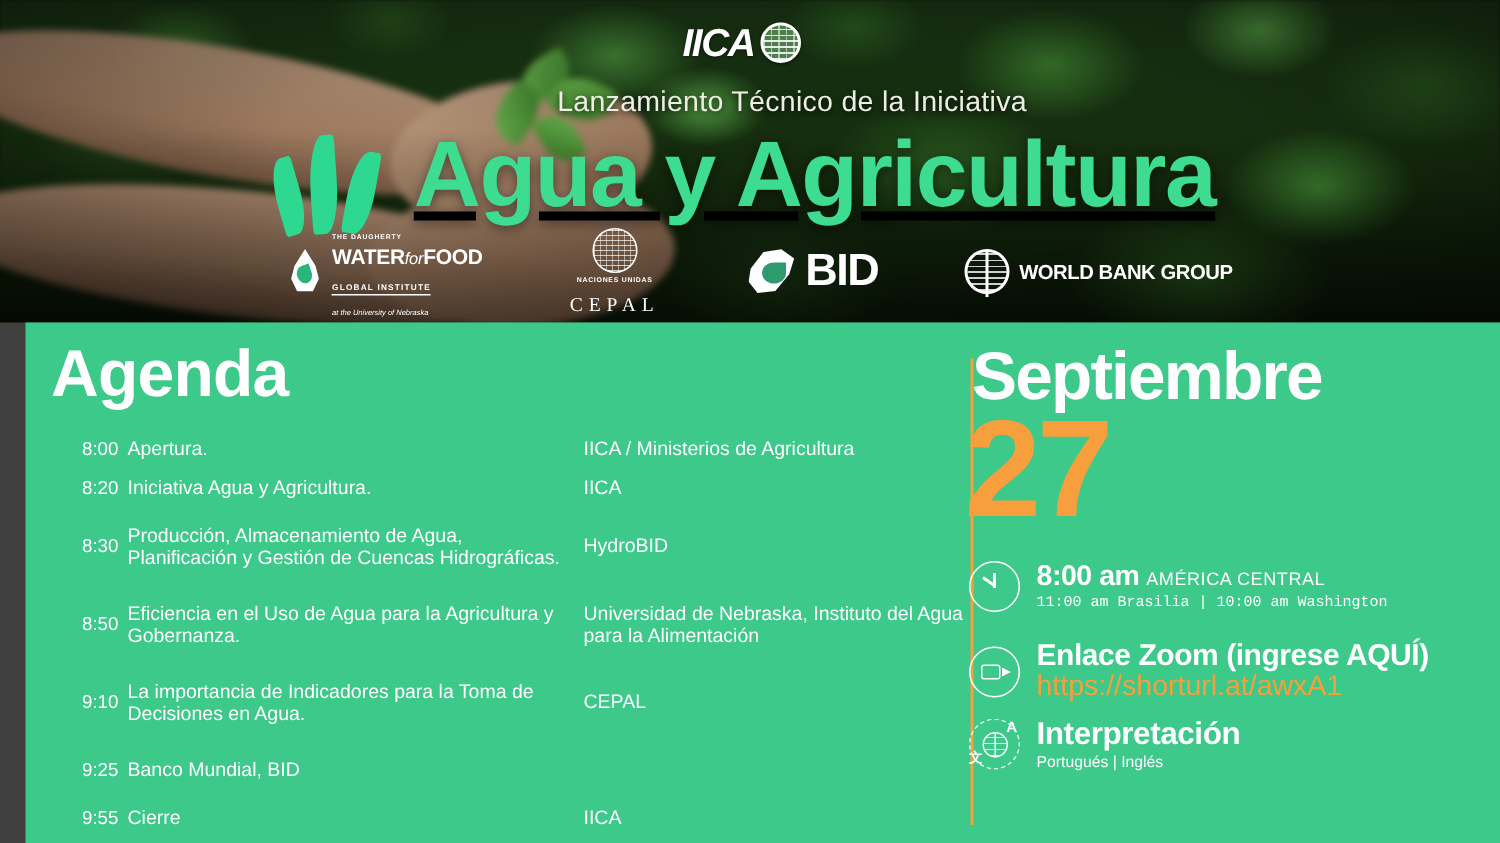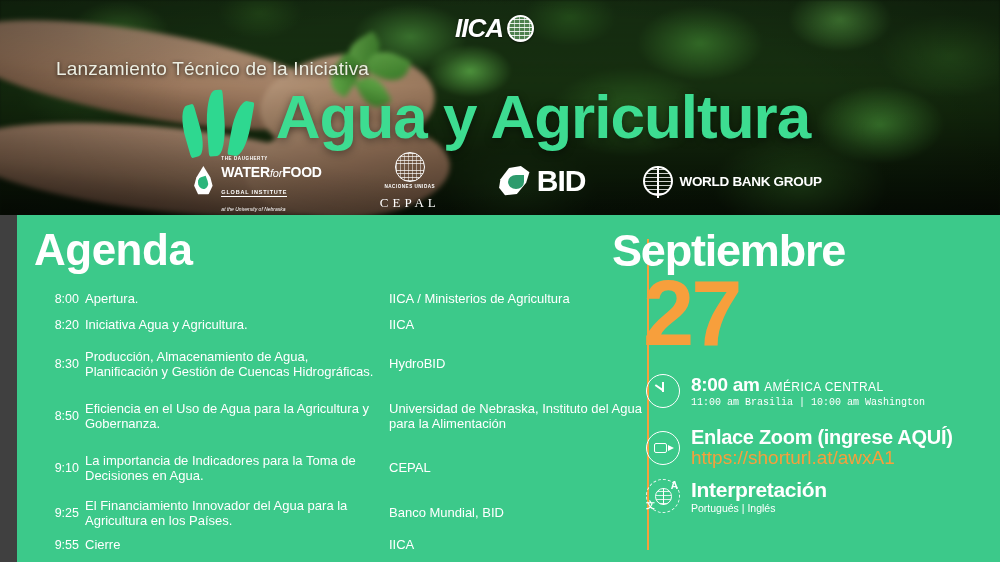--- a/index.html
+++ b/index.html
@@ -105,29 +105,29 @@
     border:2px solid #fff;
     background:
       repeating-linear-gradient(0deg,rgba(255,255,255,.85) 0 1px,rgba(255,255,255,0) 1px 4px),
       repeating-linear-gradient(90deg,rgba(255,255,255,.55) 0 1px,rgba(255,255,255,0) 1px 5px),
       #4d7f4d;
     box-shadow:0 1px 2px rgba(0,0,0,.5);
   }
 
   .title-block{
     position:absolute;left:0;top:58px;width:1000px;
-    text-align:left;
+    text-align:center;
   }
   .kicker{
     color:#eceee2;font-size:19px;font-weight:400;letter-spacing:.2px;
     text-shadow:0 1px 4px rgba(0,0,0,.75);
     margin-left:56px;
   }
   .maintitle-row{
-    display:flex;align-items:center;justify-content:center;gap:28px;margin-top:-2px;
+    display:flex;align-items:center;justify-content:center;gap:28px;margin-top:-2px;text-decoration:underline;
   }
   .flame-mark{
     position:relative;width:58px;height:74px;flex:0 0 auto;margin-top:4px;
   }
   .flame{
     position:absolute;bottom:0;
     background:#2ed890;
     border-radius:50% 6% 50% 6%;
     transform-origin:bottom center;
   }
@@ -237,21 +237,21 @@
   .r0{height:26px;}
   .r1{height:26px;}
   .r2{height:52px;}
   .r3{height:52px;}
   .r4{height:52px;}
   .r5{height:38px;}
   .r6{height:26px;}
 
   
   .month{
-    position:absolute;left:612px;top:228px;
+    position:absolute;left:648px;top:228px;
     color:#fff;font-size:45px;font-weight:bold;line-height:1;letter-spacing:-1.2px;
   }
   .daynum{
     position:absolute;left:643px;top:267px;
     color:#F79F3C;font-size:92px;font-weight:bold;line-height:1;letter-spacing:-3px;
   }
 
   .info-line{
     position:absolute;display:flex;align-items:center;gap:11px;
   }
@@ -383,21 +383,20 @@
         <span class="cell-topic">Eficiencia en el Uso de Agua para la Agricultura y Gobernanza.</span>
         <span class="cell-speaker">Universidad de Nebraska, Instituto del Agua para la Alimentación</span>
       </div>
       <div class="row r4">
         <span class="cell-time">9:10</span>
         <span class="cell-topic">La importancia de Indicadores para la Toma de Decisiones en Agua.</span>
         <span class="cell-speaker">CEPAL</span>
       </div>
       <div class="row r5">
         <span class="cell-time">9:25</span>
-        <span class="cell-topic">El Financiamiento Innovador del Agua para la Agricultura en los Países.</span>
         <span class="cell-speaker">Banco Mundial, BID</span>
       </div>
       <div class="row r6">
         <span class="cell-time">9:55</span>
         <span class="cell-topic">Cierre</span>
         <span class="cell-speaker">IICA</span>
       </div>
     </div>
   </div>
 

